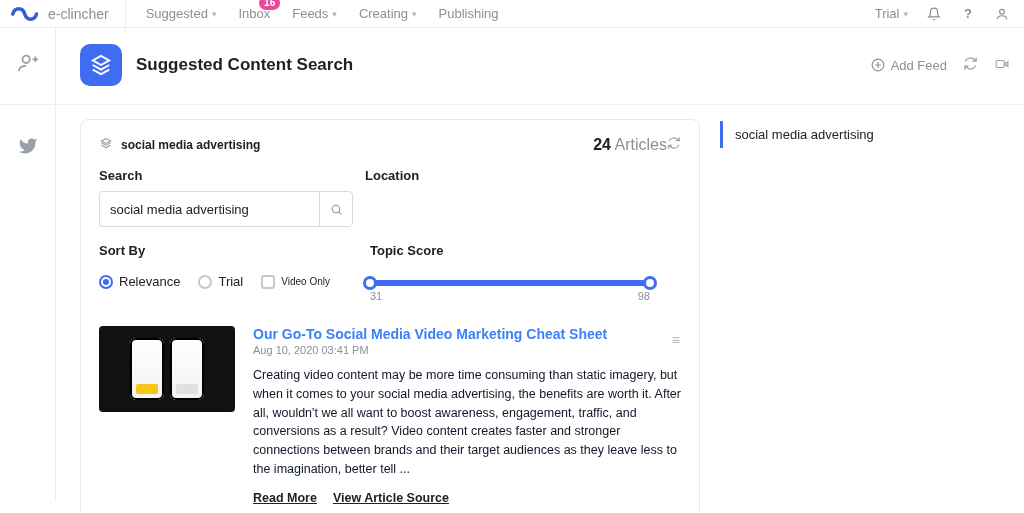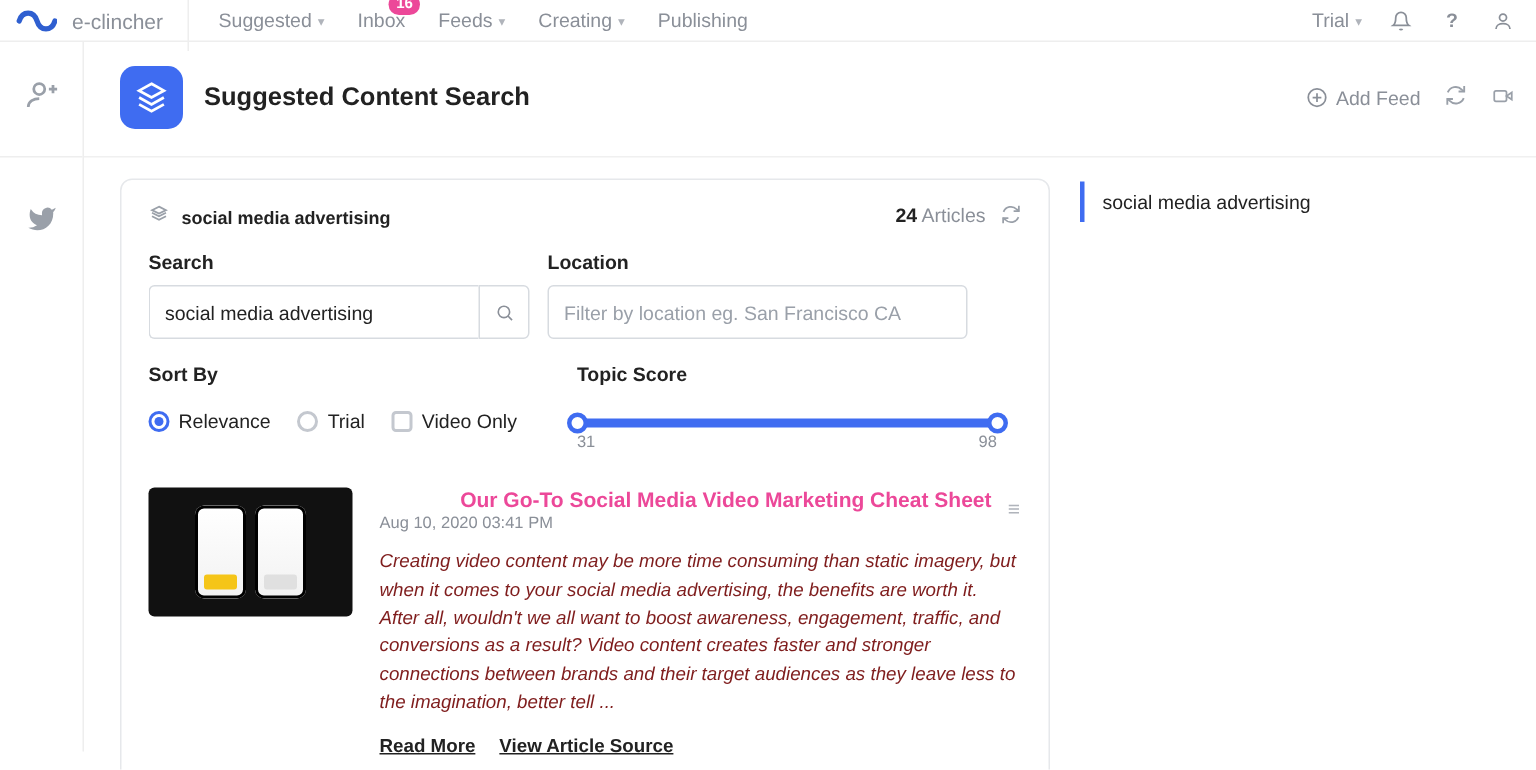--- a/index.html
+++ b/index.html
@@ -35,58 +35,58 @@
   .act-ic { cursor:pointer; color:#9aa0a9; }
 
   .thin-divider { height:1px; background:#f0f0f0; margin-bottom:14px; margin-left:-24px; margin-right:-14px; }
 
   .columns { display:flex; gap:20px; align-items:flex-start; }
 
   .card { flex: 0 0 620px; border:1px solid #e6e8eb; border-radius:8px; padding:16px 18px; }
   .card-head { display:flex; align-items:center; margin-bottom:14px; }
   .feed-mini-icon { color:#9aa0a9; margin-right:8px; }
   .feed-name { font-size:12px; font-weight:700; color:#222; }
-  .card-head-right { margin-left:auto; display:flex; align-items:flex-start; gap:10px; color:#8a8f98; font-size:13px;}
+  .card-head-right { margin-left:auto; display:flex; align-items:flex-end; gap:0; color:#8a8f98; font-size:16px;}
   .count-b { font-weight:700; color:#222; }
 
   .filter-row { display:flex; gap:12px; margin-bottom:16px; }
   .filter-col { display:flex; flex-direction:column; }
   .filter-label { font-size:13px; font-weight:700; color:#222; margin-bottom:8px; }
   .search-wrap { display:flex; }
   .text-input { height:36px; border:1px solid #d7dbe0; border-radius:4px; padding:0 10px; font-size:13px; color:#222; background:#fff; }
   .search-input { width:220px; border-top-right-radius:0; border-bottom-right-radius:0; border-right:none; }
   .search-btn { width:34px; height:36px; border:1px solid #d7dbe0; border-left:1px solid #d7dbe0; border-top-right-radius:4px; border-bottom-right-radius:4px; background:#fff; display:flex; align-items:center; justify-content:center; cursor:pointer; color:#8a8f98;}
   .location-input { width:280px; }
 
   .sort-row { display:flex; gap:40px; margin-bottom:18px; }
   .sort-col { display:flex; flex-direction:column; }
   .radios { display:flex; gap:18px; align-items:center; margin-top:8px;}
   .radio { display:flex; align-items:center; gap:6px; cursor:pointer; font-size:13px; color:#222; }
   .radio .circle { width:14px; height:14px; border:2px solid #c4c8cf; border-radius:50%; display:inline-block; position:relative;}
   .radio.selected .circle { border-color:#3f6cf1; }
   .radio.selected .circle::after { content:""; position:absolute; inset:2px; background:#3f6cf1; border-radius:50%; }
-  .check { display:flex; align-items:center; gap:6px; cursor:pointer; font-size:13px; color:#222; }
+  .check { display:flex; align-items:center; gap:6px; cursor:pointer; font-size:10px; color:#222; }
   .check .box { width:14px; height:14px; border:2px solid #c4c8cf; border-radius:3px; display:inline-block; }
 
   .slider-wrap { width:280px; }
   .slider-track { position:relative; height:6px; background:#3f6cf1; border-radius:3px; margin-top:14px; margin-bottom:4px; }
   .slider-thumb { width:14px; height:14px; border:3px solid #3f6cf1; background:#fff; border-radius:50%; position:absolute; top:50%; transform:translate(-50%,-50%); }
   .slider-thumb.left { left:0%; }
   .slider-thumb.right { left:100%; }
   .slider-labels { display:flex; justify-content:space-between; font-size:11px; color:#8a8f98; }
 
   .article { display:flex; gap:18px; padding-top:6px; }
   .thumb { width:136px; height:86px; background:#111; border-radius:4px; display:flex; align-items:center; justify-content:center; gap:6px; flex-shrink:0;}
   .phone { width:34px; height:62px; border-radius:6px; background:linear-gradient(#fff,#f2f2f2); box-shadow:0 0 0 2px #000 inset; position:relative;}
   .phone::after { content:""; position:absolute; left:6px; right:6px; bottom:6px; height:10px; background:#f5c518; border-radius:2px;}
   .phone.p2::after { background:#e0e0e0;}
   .article-body { flex:1; position:relative; }
-  .art-title { font-size:14px; font-weight:700; color:#ec4899; margin-bottom:2px; padding-right:20px;text-align:right;}
+  .art-title { font-size:14px; font-weight:700; color:#3b82f6; margin-bottom:2px; padding-right:20px;}
   .art-date { font-size:11px; color:#8a8f98; margin-bottom:10px; }
-  .art-excerpt { font-size:12.5px; color:#7f1d1d; line-height:1.5; margin-bottom:12px;font-style:italic; }
+  .art-excerpt { font-size:12.5px; color:#0f172a; line-height:1.5; margin-bottom:12px; }
   .art-links { display:flex; gap:16px; }
   .art-link { font-size:12.5px; font-weight:700; color:#222; text-decoration:underline; cursor:pointer; }
   .art-menu { position:absolute; top:6px; right:0; color:#b0b4bb; cursor:pointer; font-size:14px; letter-spacing:1px;}
 
   .right-col { flex:1; padding-top:2px; }
   .right-tab { border-left:3px solid #3f6cf1; padding:6px 12px; font-size:13px; color:#222; cursor:pointer; background:#fff; }
 
   input::placeholder { color:#9aa0a9; }
 </style>
 </head>
@@ -225,21 +225,20 @@
               <div class="search-btn">
                 <svg width="13" height="13" viewBox="0 0 24 24" fill="none" stroke="currentColor" stroke-width="2">
                     <circle cx="11" cy="11" r="7"></circle>
                     <path d="M21 21l-5-5"></path>
                   </svg>
               </div>
             </div>
           </div>
           <div class="filter-col">
             <span class="filter-label">Location</span>
-            <input class="text-input location-input" placeholder="Filter by location eg. San Francisco CA" style="">
           </div>
         </div>
 
         <div class="sort-row">
           <div class="sort-col">
             <span class="filter-label">Sort By</span>
             <div class="radios">
               <label class="radio selected">
                 <span class="circle"></span>
                 <span>Relevance</span>

